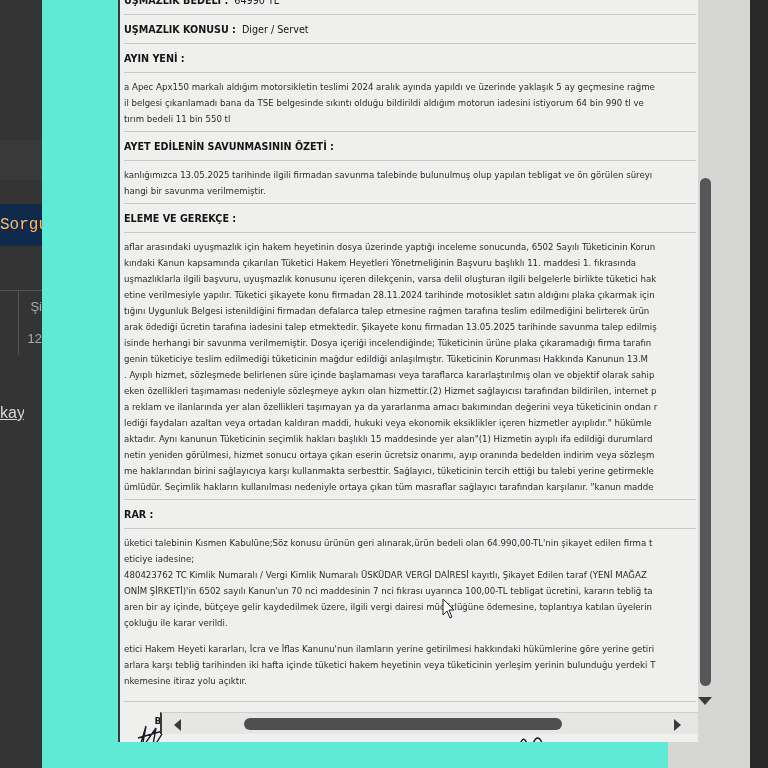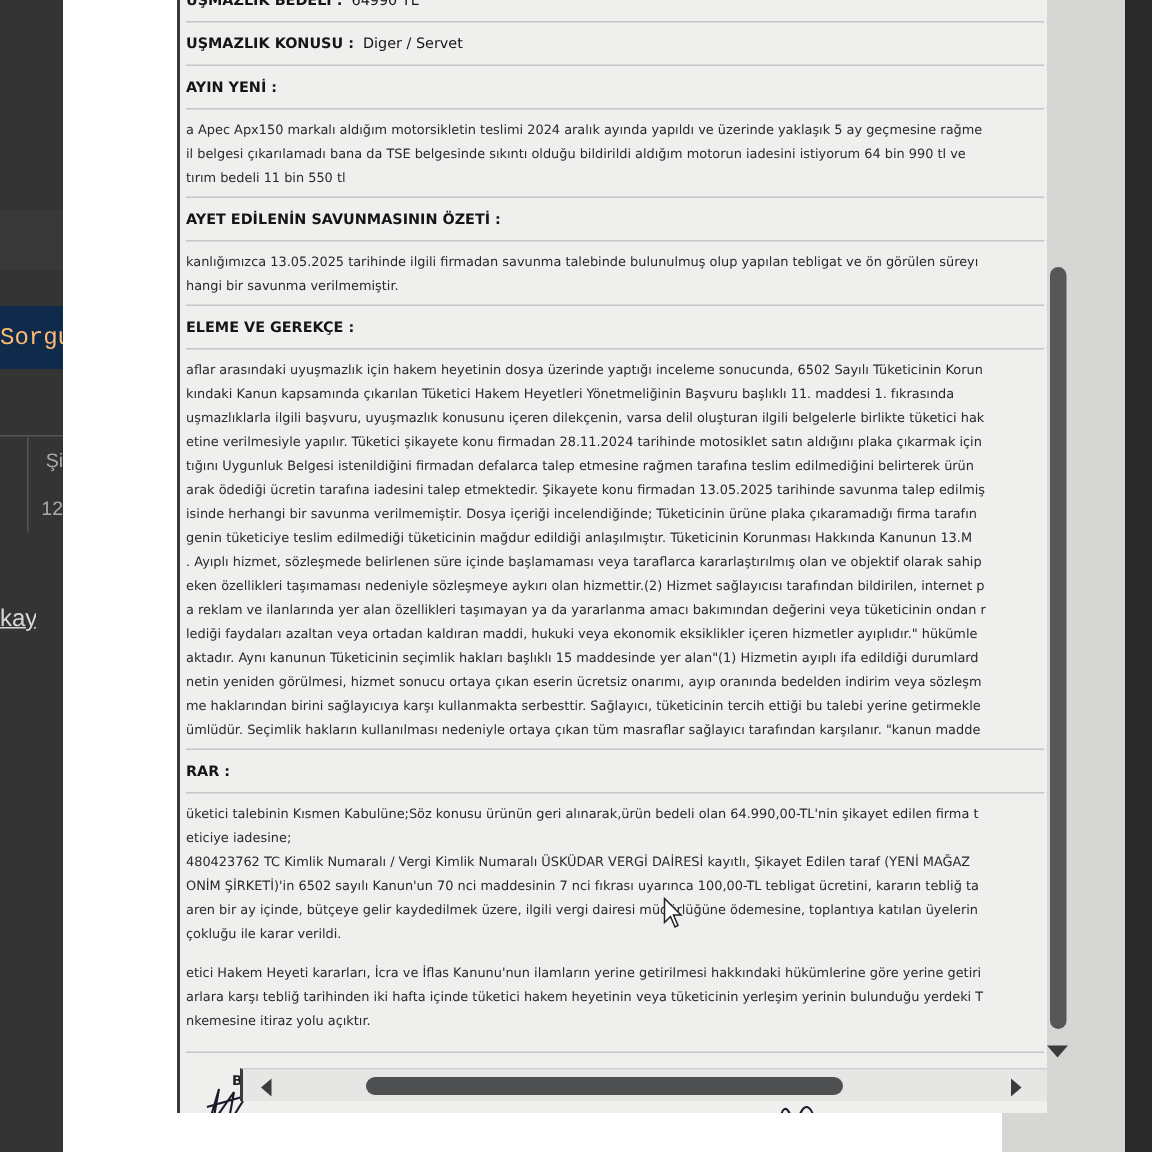--- a/index.html
+++ b/index.html
@@ -6,21 +6,21 @@
   html, body { width: 768px; height: 768px; overflow: hidden; background: #2b2a2a; font-family: "DejaVu Sans", sans-serif; }
   .bg-app { position: absolute; left: 0; top: 0; width: 768px; height: 768px; background: #2d2c2c; }
   .bg-left-col { position: absolute; left: 0; top: 0; width: 42px; height: 768px; background: #353434; }
   .bg-date { position: absolute; left: 0; top: 85px; color: #c8c8c8; font-size: 18px; font-family: "Liberation Sans", sans-serif; padding-left: 43px; }
   .bg-band1 { position: absolute; left: 0; top: 140px; width: 42px; height: 40px; background: #3a3939; }
   .bg-sorgu { position: absolute; left: 0; top: 204px; width: 42px; height: 42px; background: #0f2a4a; color: #fdba74; font-size: 16px; line-height: 42px; font-family: Liberation Mono, monospace; white-space: nowrap; overflow: hidden; }
   .bg-table { position: absolute; left: 0; top: 290px; width: 42px; height: 64px; border-top: 1px solid #555; text-align: right; }
   .bg-table .cell { position: absolute; left: 18px; width: 24px; height: 32px; border-left: 1px solid #555; color: #aaa; font-size: 13px; line-height: 32px; padding-left: 6px; font-family: "Liberation Sans", sans-serif; overflow: hidden; white-space: nowrap; }
   .bg-kayit { position: absolute; left: 0; top: 404px; color: #d8d8d8; font-size: 16px; font-family: "Liberation Sans", sans-serif; white-space: nowrap; width: 24px; overflow: hidden; text-decoration: underline; }
 
-  .dialog { position: absolute; left: 42px; top: 0; width: 708px; height: 768px; background: #ffffff; }
+  .dialog { position: absolute; left: 42px; top: 0; width: 708px; height: 768px; background: #5eead4; }
   .dialog-right { position: absolute; right: 0; top: 0; width: 82px; height: 768px; background: #d6d6d5; }
   .doc-frame { position: absolute; left: 76px; top: 0; width: 580px; height: 742px; background: #efefee; border-left: 2px solid #3a3a3a; overflow: hidden; }
   .doc-content { position: absolute; left: 0; top: -8px; width: 2000px; padding-left: 4px; color: #1f1f1f; font-family: "DejaVu Sans", sans-serif; }
   .row { height: 18px; line-height: 18px; font-size: 9.2px; white-space: nowrap; }
   .heading { font-weight: bold; font-size: 9.6px; color: #151515; }
   .divider { width: 572px; border-top: 1px solid #c6c6c6; margin: 4px 0 6px 0; }
   .txt { font-size: 8.6px; height: 16px; line-height: 16px; color: #2a2a2a; }
   .gap { height: 10px; }
 
   .sig-row { position: relative; height: 70px; width: 600px; margin-top: 14px; }

